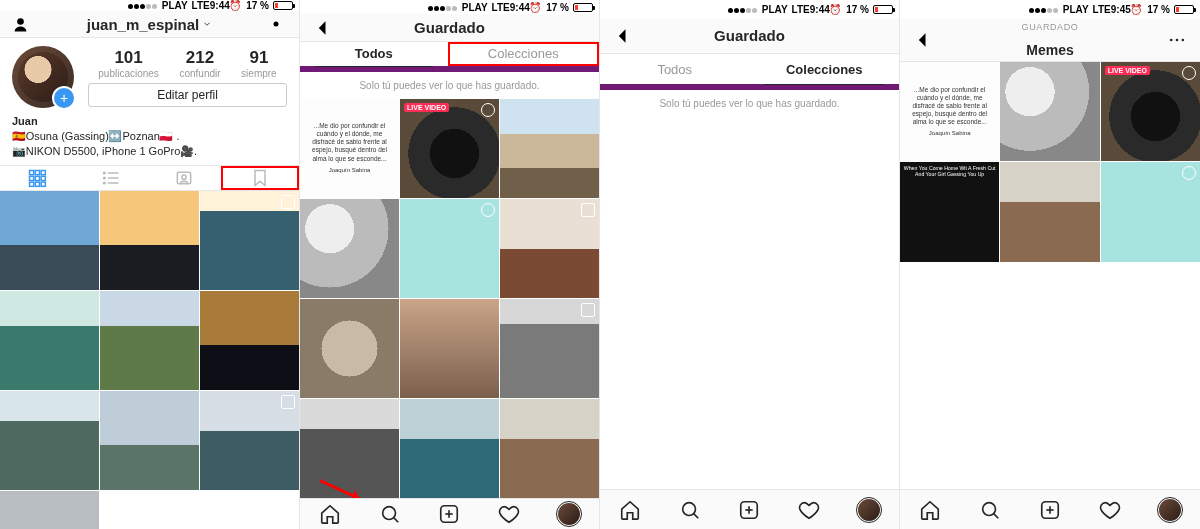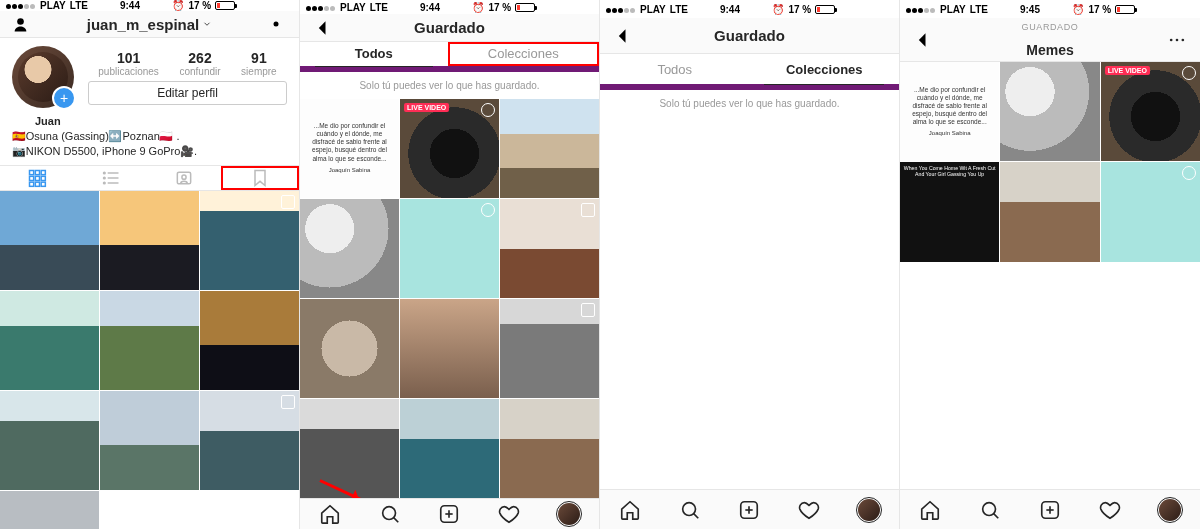--- a/index.html
+++ b/index.html
@@ -1,21 +1,21 @@
 <!DOCTYPE html>
 <html><head>
 <meta charset="utf-8">
 <style>
   * { box-sizing: border-box; margin: 0; padding: 0; }
   html, body { width: 1200px; height: 529px; font-family: -apple-system, Helvetica, Arial, sans-serif; background:#fff; overflow:hidden; }
   .wrap { display:flex; width:1200px; height:529px; }
   .phone { width:300px; height:529px; border-right:1px solid #e6e6e6; display:flex; flex-direction:column; background:#fff; position:relative; }
   .phone:last-child{border-right:none;}
   
-  .status { height:18px; display:flex; align-items:center; justify-content:flex-start; padding:0 6px; font-size:10px; font-weight:600; color:#000;gap:32px; }
+  .status { height:18px; display:flex; align-items:center; justify-content:flex-end; padding:0 6px; font-size:10px; font-weight:600; color:#000; }
   .status .left, .status .right { display:flex; align-items:center; gap:4px; }
   .dots span{width:5px;height:5px;border-radius:50%;background:#000;display:inline-block;margin-right:1px;}
   .dots span.dim{background:#bbb;}
   .batt{display:inline-flex;align-items:center;gap:1px;}
   .batt .shell{width:20px;height:9px;border:1px solid #000;border-radius:2px;position:relative;}
   .batt .shell::after{content:"";position:absolute;right:-3px;top:2px;width:2px;height:4px;background:#000;border-radius:0 1px 1px 0;}
   .batt .fill{position:absolute;left:1px;top:1px;bottom:1px;width:17%;background:#ff3b30;}
   .alarm{font-size:10px;}
   
   .hdr { height:36px; display:flex; align-items:center; justify-content:space-between; padding:0 10px; border-bottom:1px solid #e6e6e6; background:#fafafa; }
@@ -23,25 +23,25 @@
   .hdr .title.small{font-size:14px;font-weight:700;}
   .hdr .iconbtn{width:26px;height:26px;display:flex;align-items:center;justify-content:center;}
   
   .profile{padding:8px 12px 6px;}
   .profile-row{display:flex;align-items:center;gap:14px;}
   .avatar-lg{width:62px;height:62px;border-radius:50%;background:linear-gradient(135deg,#6b4a3a,#3a2a22);position:relative;flex:none;}
   .avatar-lg::after{content:"+";position:absolute;right:-2px;bottom:-2px;width:20px;height:20px;border-radius:50%;background:#3897f0;color:#fff;display:flex;align-items:center;justify-content:center;font-size:14px;border:2px solid #fff;}
   .avatar-face{position:absolute;inset:6px;border-radius:50%;background:radial-gradient(circle at 40% 35%,#e8c9a8 0 30%,rgba(0,0,0,0) 31%),linear-gradient(135deg,#5b3b2c,#2b1c16);}
   .stats{flex:1;}
   .stats-row{display:flex;justify-content:space-around;text-align:center;margin-bottom:4px;}
-  .stat .num{font-size:14px;font-weight:700;color:#262626;}
+  .stat .num{font-size:17px;font-weight:700;color:#262626;}
   .stat .lbl{font-size:10px;color:#999;}
   .editbtn{display:block;text-align:center;border:1px solid #ccc;border-radius:3px;font-size:12px;padding:4px 0;color:#262626;}
   .bio{font-size:11px;color:#262626;line-height:1.35;margin-top:6px;}
-  .bio .name{font-weight:700;margin-left:23px;}
+  .bio .name{font-weight:700;}
   
   .ptabs{display:flex;border-top:1px solid #e6e6e6;border-bottom:1px solid #e6e6e6;height:34px;}
   .ptab{flex:1;display:flex;align-items:center;justify-content:center;}
   .ptab svg{stroke:#bbb;fill:none;stroke-width:1.8;}
   .ptab.active svg{stroke:#3897f0;}
   .redbox{border:2px solid #ff0000;}
   
   .stabs{display:flex;height:36px;border-bottom:6px solid #701a75;}
   .stab{flex:1;display:flex;align-items:center;justify-content:center;font-size:13px;color:#999;position:relative;}
   .stab.active{color:#262626;font-weight:600;}
@@ -141,35 +141,35 @@
       <div class="avatar-lg">
             <div class="avatar-face"></div>
           </div>
       <div class="stats">
         <div class="stats-row">
           <div class="stat">
                 <div class="num">101</div>
                 <div class="lbl">publicaciones</div>
               </div>
           <div class="stat">
-                <div class="num">262</div>
+                <div class="num">212</div>
                 <div class="lbl">confundir</div>
               </div>
           <div class="stat">
                 <div class="num">91</div>
                 <div class="lbl">siempre</div>
               </div>
         </div>
         <div class="editbtn">Editar perfil</div>
       </div>
     </div>
     <div class="bio">
       <div class="name">Juan</div>
       <div>🇪🇸Osuna (Gassing)↔️Poznan🇵🇱 .</div>
-      <div>📷NIKON D5500, iPhone 9 GoPro🎥.</div>
+      <div>📷NIKON D5500, iPhone 1 GoPro🎥.</div>
     </div>
   </div>
   <div class="ptabs">
     <div class="ptab active">
           <svg width="20" height="20" viewBox="0 0 24 24">
             <rect x="3" y="3" width="5" height="5"></rect>
             <rect x="10" y="3" width="5" height="5"></rect>
             <rect x="17" y="3" width="5" height="5"></rect>
             <rect x="3" y="10" width="5" height="5"></rect>
             <rect x="10" y="10" width="5" height="5"></rect>

